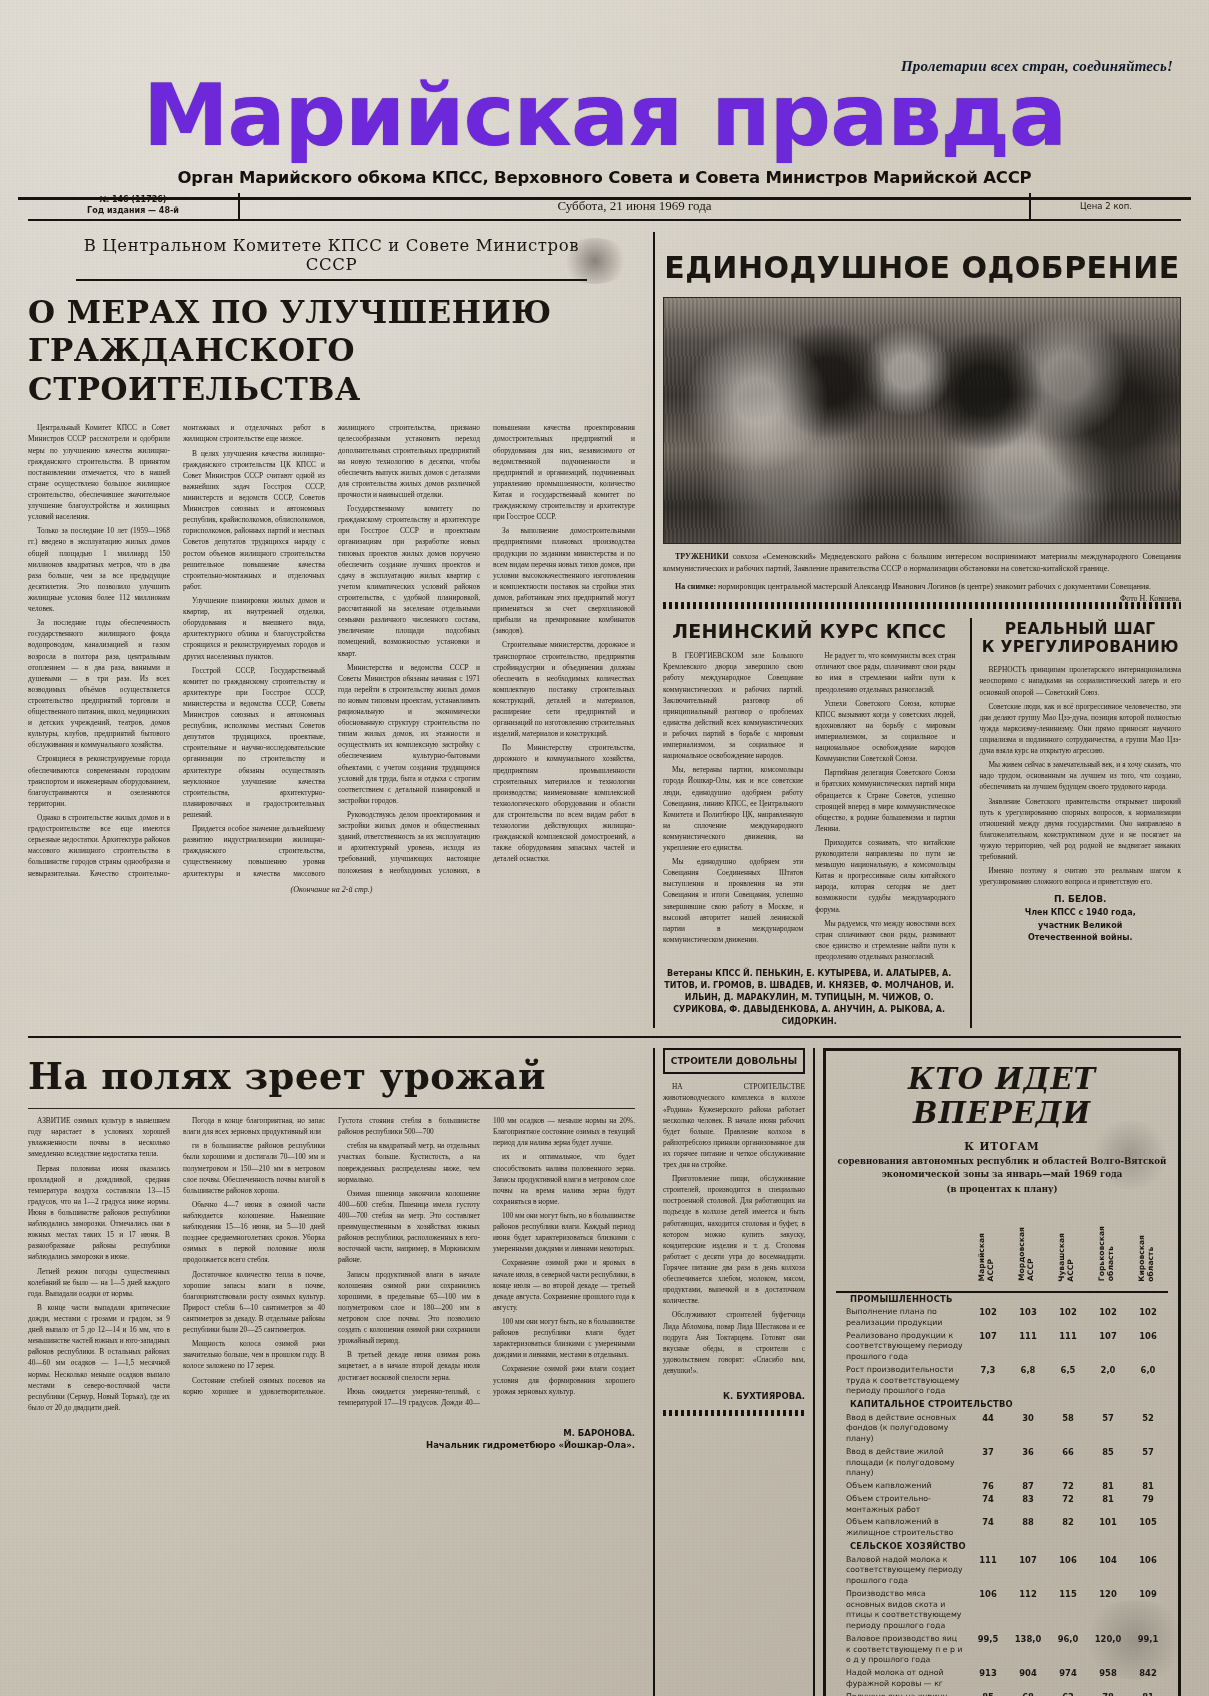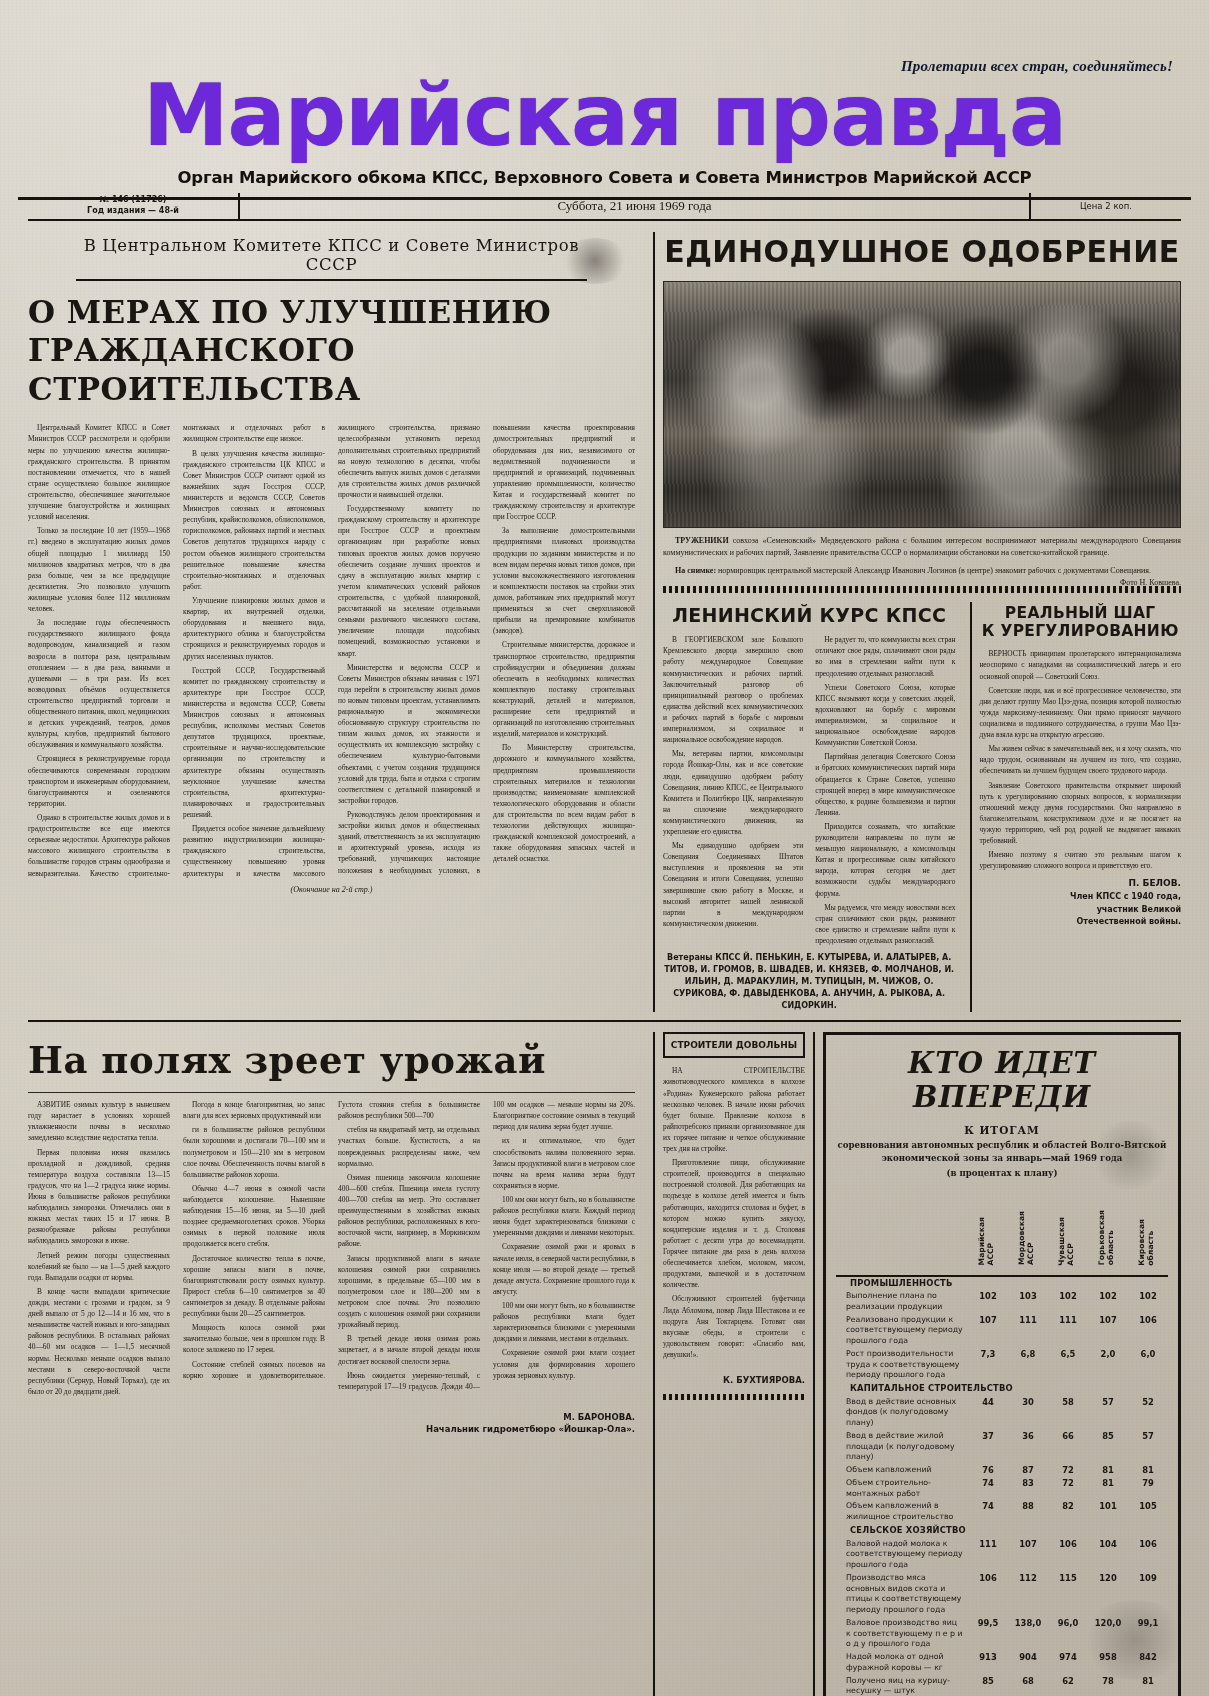--- a/index.html
+++ b/index.html
@@ -88,21 +88,21 @@
   p.body{
     font-family:"Liberation Serif",serif;
     font-size:7.4px;line-height:1.5;text-align:justify;
     margin:0 0 3px 0;text-indent:9px;hyphens:auto;
   }
   .jump{font-style:italic;font-size:8px;text-align:center;margin-top:6px;}
 
   
   h2.edo{
     font-family:"DejaVu Sans",sans-serif;font-weight:bold;
-    font-size:30px;letter-spacing:.5px;text-align:center;margin:2px 0 12px 0;
+    font-size:30px;letter-spacing:.5px;text-align:center;margin:18px 0 12px 0;
   }
   .photo{
     height:245px;background:
       linear-gradient(180deg,#8d867a 0%,#55504a 18%,#3b3733 40%,#6e675d 62%,#2e2b27 85%,#4a443d 100%);
     position:relative;overflow:hidden;border:1px solid #2a2622;
   }
   .photo:after{
     content:"";position:absolute;inset:0;
     background:
       radial-gradient(circle at 18% 42%, rgba(235,230,220,.55) 0 5%, rgba(0,0,0,0) 16%),
@@ -139,21 +139,21 @@
   .twocolR .a{flex:1.45;padding-right:8px;}
   .twocolR .sep{width:2px;background:#17140f;margin:0 7px;}
   .twocolR .b{flex:1;}
 
   .names{
     font-family:"DejaVu Sans",sans-serif;font-weight:bold;font-size:8px;
     line-height:1.5;text-align:center;margin-top:6px;
   }
   .sig{
     font-family:"DejaVu Sans",sans-serif;font-weight:bold;font-size:8px;
-    text-align:right;line-height:1.55;margin-top:6px;
+    text-align:center;line-height:1.55;margin-top:6px;
   }
   .sig .nm{font-size:9px;}
 
   
   .midband{margin-top:10px;display:flex;}
   .midL{width:617px;padding-right:10px;box-sizing:border-box;}
   .midR{flex:1;}
   h2.harvest{
     font-family:"DejaVu Serif",serif;font-weight:bold;font-size:37px;
     letter-spacing:.5px;margin:6px 0 10px 0;

